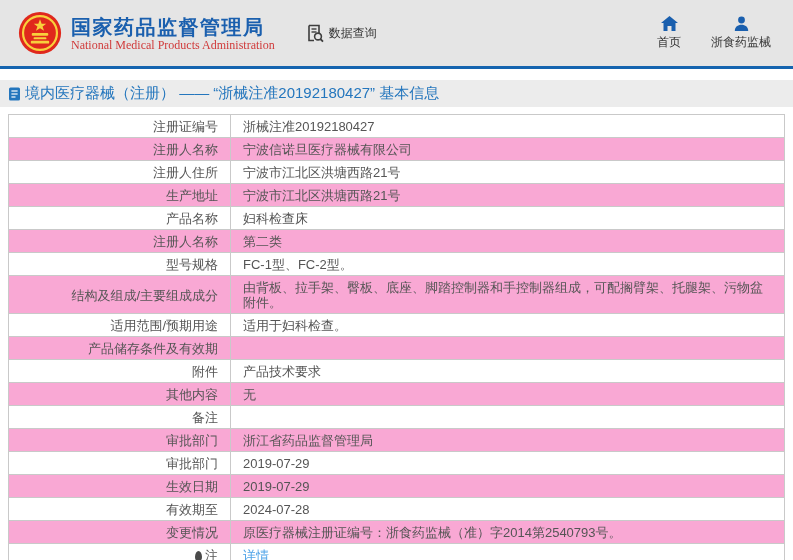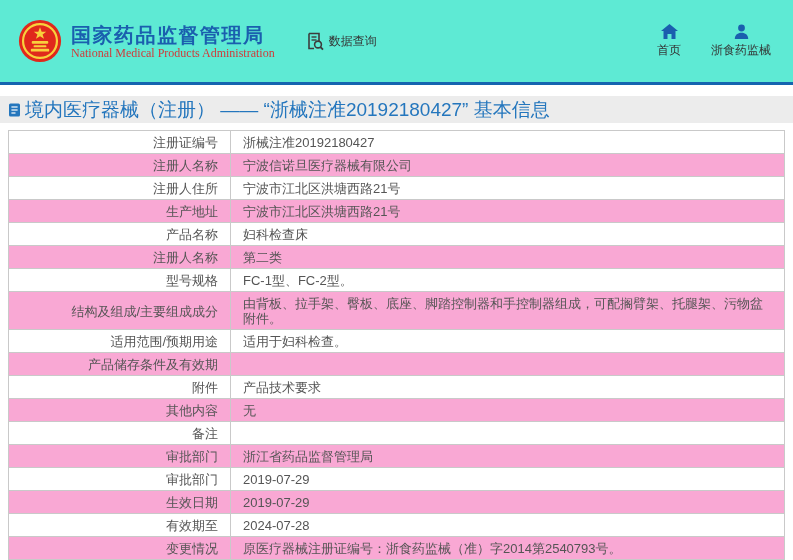--- a/index.html
+++ b/index.html
@@ -8,24 +8,24 @@
     font-family: "Liberation Sans", "DejaVu Sans", sans-serif;
     background: #ffffff;
     width: 793px;
     height: 560px;
     overflow: hidden;
     position: relative;
   }
 
   
   .site-header {
-    height: 85px;
-    display: flex;
-    align-items: center;
-    background: #5eead4;
+    height: 69px;
+    display: flex;
+    align-items: center;
+    background: #e5e5e5;
     border-bottom: 3px solid #1564af;
     padding: 0 18px 0 18px;
   }
   .brand { display: flex; align-items: center; }
   .emblem { width: 44px; height: 44px; flex: 0 0 auto; }
   .brand-text { margin-left: 9px; }
   .brand-cn {
     color: #1a5fae;
     font-size: 20px;
     font-weight: bold;
@@ -75,21 +75,21 @@
     margin-top: 11px;
     height: 27px;
     background: #ececec;
     display: flex;
     align-items: center;
     padding-left: 8px;
     gap: 4px;
   }
   .breadcrumb-text {
     color: #2476bd;
-    font-size: 19px;
+    font-size: 15px;
     white-space: nowrap;
   }
 
   
   .info-table {
     margin: 7px 8px 0 8px;
     border: 1px solid #c9c9c9;
     border-bottom: none;
     font-size: 13px;
   }

